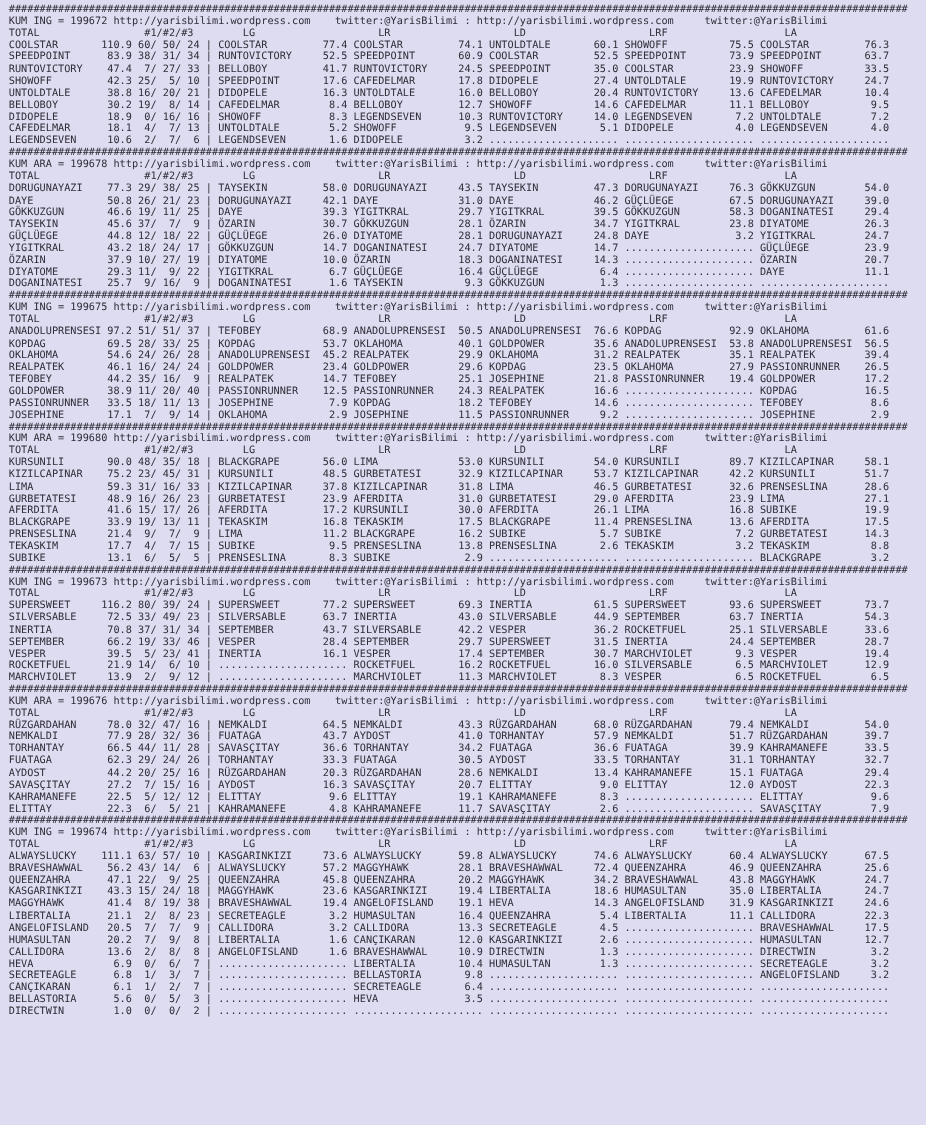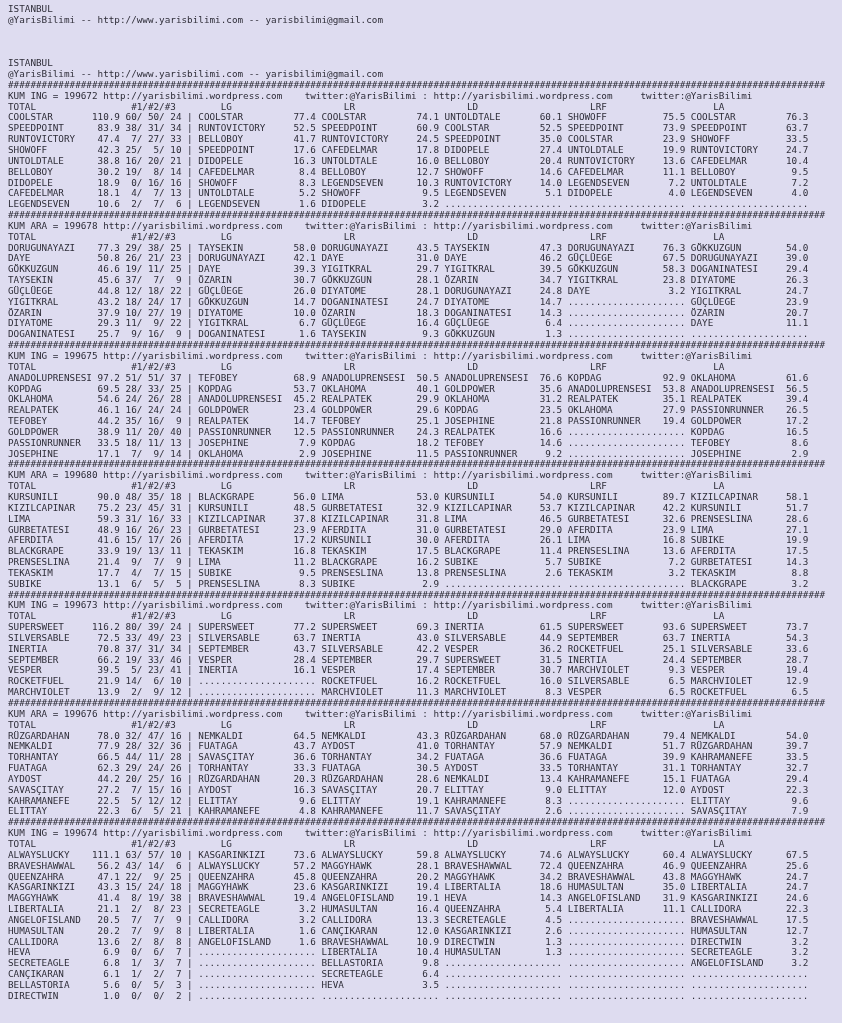--- a/index.html
+++ b/index.html
@@ -23,28 +23,20 @@
     font-family: inherit;
     font-size: inherit;
     line-height: inherit;
     white-space: pre;
   }
 </style>
 </head>
 <body>
 
 <div>
-  <pre><span>ISTANBUL</span>
-<span>@YarisBilimi -- http://www.yarisbilimi.com -- yarisbilimi@gmail.com</span>
-
-
-
-<span>ISTANBUL</span>
-<span>@YarisBilimi -- http://www.yarisbilimi.com -- yarisbilimi@gmail.com</span>
-</pre>
   <div id="sections">
       <pre>##################################################################################################################################################
 KUM ING = 199672 http://yarisbilimi.wordpress.com    twitter:@YarisBilimi : http://yarisbilimi.wordpress.com     twitter:@YarisBilimi
 TOTAL                 #1/#2/#3        LG                    LR                    LD                    LRF                   LA
 COOLSTAR       110.9 60/ 50/ 24 | COOLSTAR         77.4 COOLSTAR         74.1 UNTOLDTALE       60.1 SHOWOFF          75.5 COOLSTAR         76.3 
 SPEEDPOINT      83.9 38/ 31/ 34 | RUNTOVICTORY     52.5 SPEEDPOINT       60.9 COOLSTAR         52.5 SPEEDPOINT       73.9 SPEEDPOINT       63.7 
 RUNTOVICTORY    47.4  7/ 27/ 33 | BELLOBOY         41.7 RUNTOVICTORY     24.5 SPEEDPOINT       35.0 COOLSTAR         23.9 SHOWOFF          33.5 
 SHOWOFF         42.3 25/  5/ 10 | SPEEDPOINT       17.6 CAFEDELMAR       17.8 DIDOPELE         27.4 UNTOLDTALE       19.9 RUNTOVICTORY     24.7 
 UNTOLDTALE      38.8 16/ 20/ 21 | DIDOPELE         16.3 UNTOLDTALE       16.0 BELLOBOY         20.4 RUNTOVICTORY     13.6 CAFEDELMAR       10.4 
 BELLOBOY        30.2 19/  8/ 14 | CAFEDELMAR        8.4 BELLOBOY         12.7 SHOWOFF          14.6 CAFEDELMAR       11.1 BELLOBOY          9.5 

